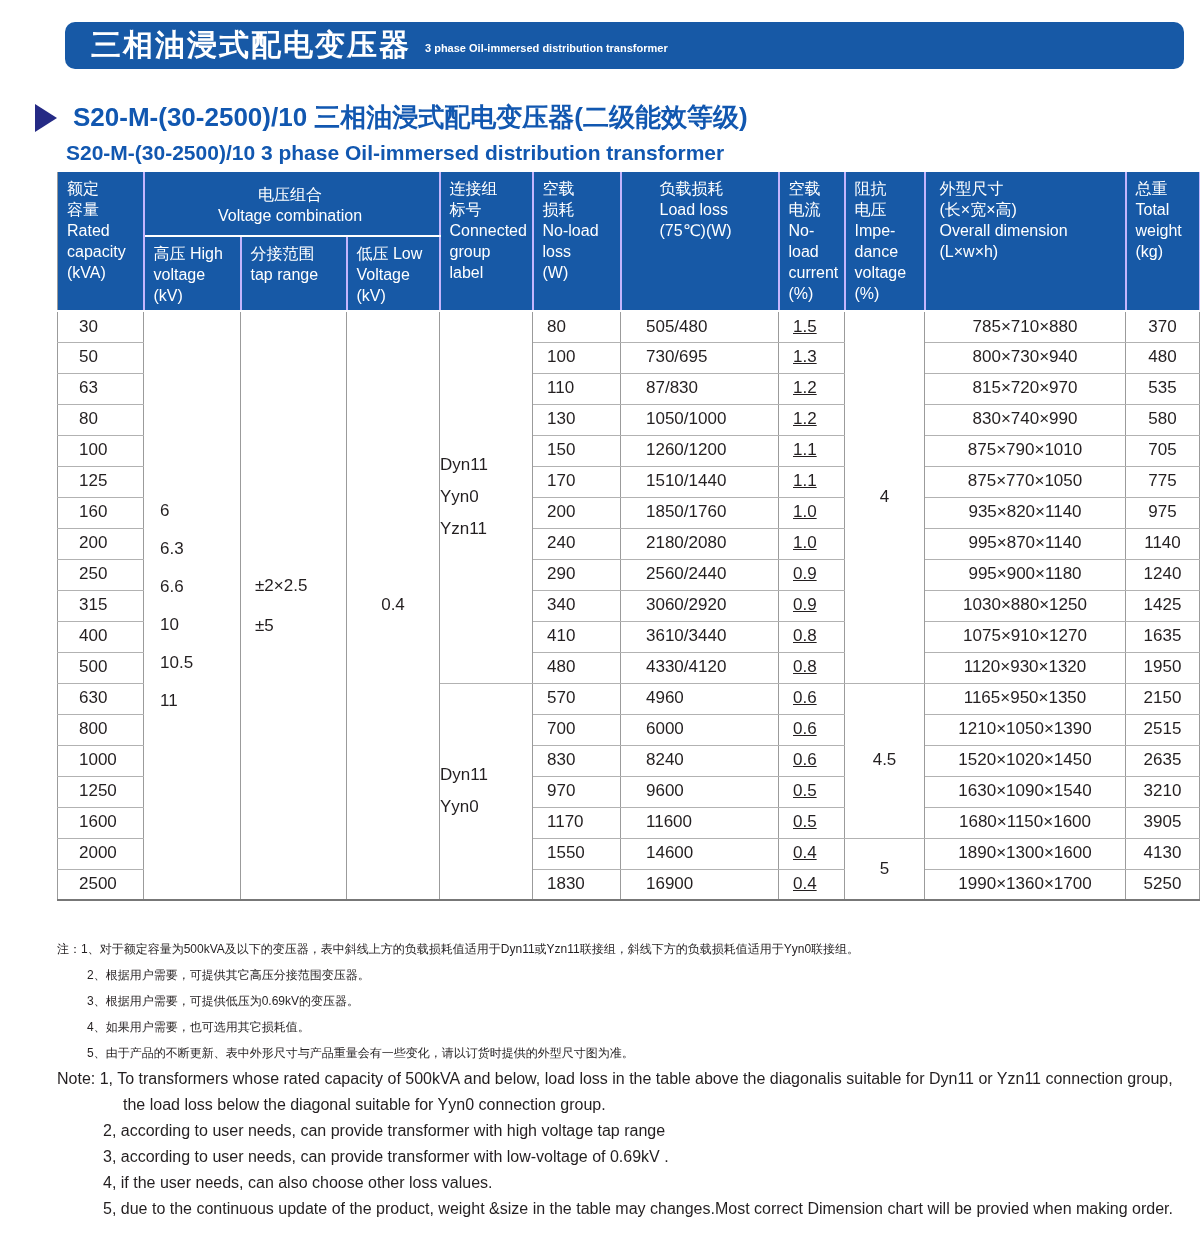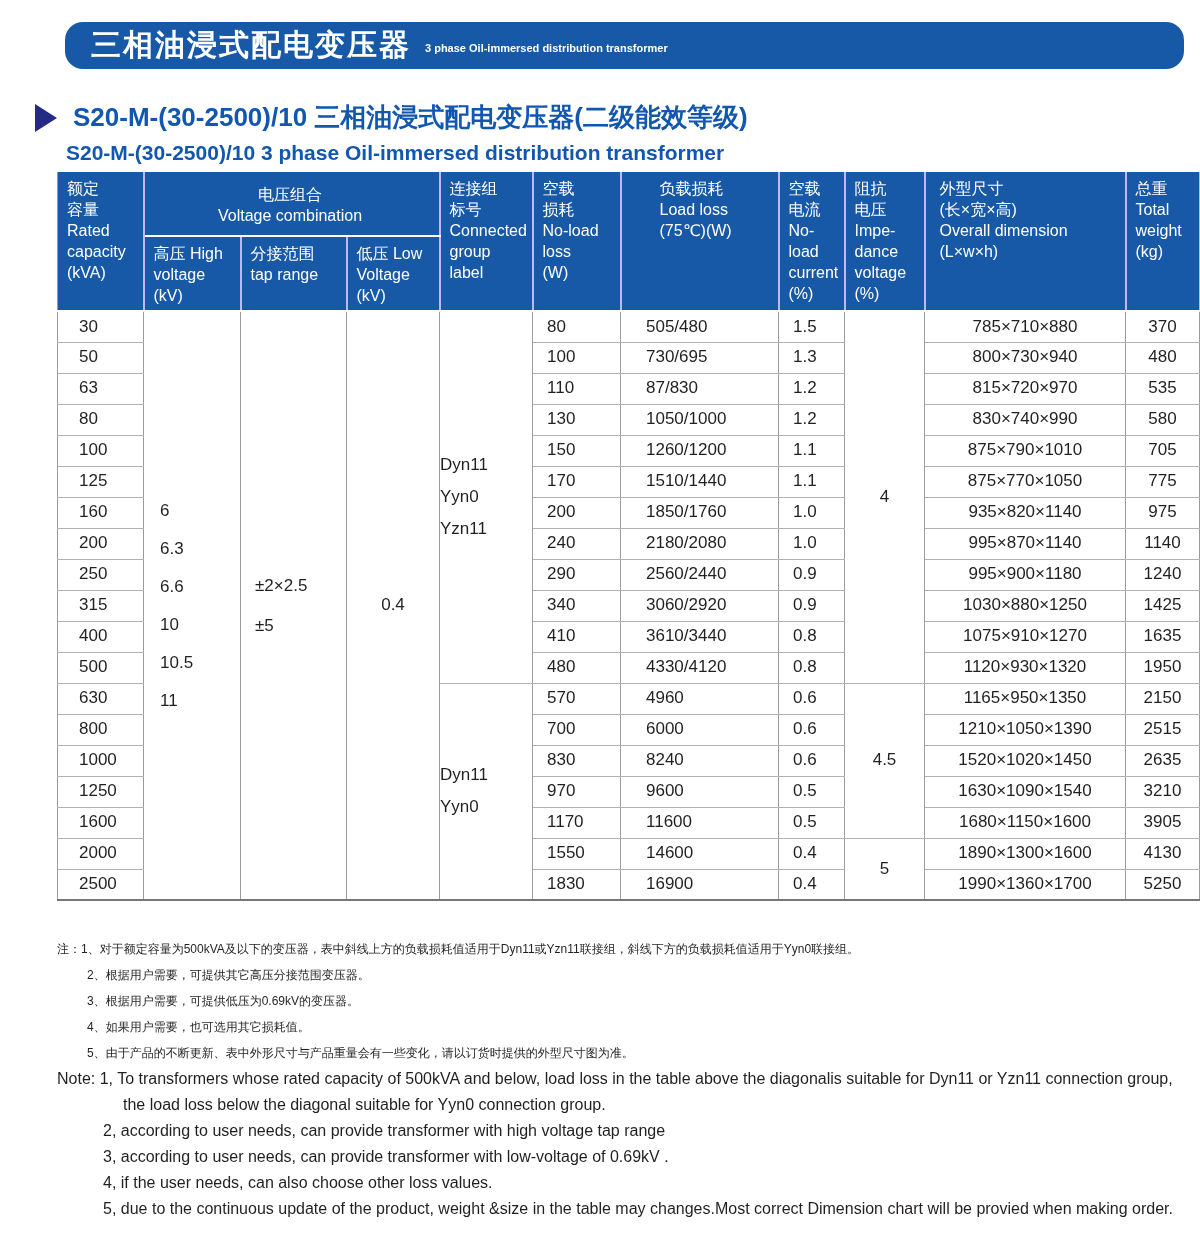--- a/index.html
+++ b/index.html
@@ -4,21 +4,21 @@
 <style>
   html,body{margin:0;padding:0;background:#fff;}
   body{
     position:relative;width:1200px;height:1244px;
     font-family:"Liberation Sans","DejaVu Sans",sans-serif;
     color:#231f20;overflow:hidden;
   }
   
   .banner{
     position:absolute;left:65px;top:22px;width:1119px;height:47px;
-    background:#1759a6;border-radius:18px;
+    background:#1759a6;border-radius:10px;
     display:flex;align-items:center;
   }
   .banner-zh{font-size:30px;font-weight:bold;color:#fff;margin-left:26px;letter-spacing:2px;white-space:nowrap;}
   .banner-en{font-size:11px;font-weight:bold;color:#fff;margin-left:14px;margin-top:4px;white-space:nowrap;}
   
   .sect{position:absolute;left:35px;top:100px;}
   .sect-row{display:flex;align-items:center;}
   .tri{width:0;height:0;border-left:22px solid #252a85;border-top:14px solid transparent;border-bottom:14px solid transparent;}
   .title-zh{font-size:26px;font-weight:bold;color:#1157b0;margin-left:16px;white-space:nowrap;}
   .title-en{font-size:21px;font-weight:bold;color:#1157b0;margin-left:31px;margin-top:6px;white-space:nowrap;}
@@ -43,21 +43,21 @@
     border-right:1px solid #9b9b9b;border-bottom:1px solid #b2b2b2;
   }
   .spec tr{height:31px;}
   td.cap{text-align:left;padding-left:21px;}
   td.hv{padding-left:16px;line-height:38px;}
   td.tap{padding-left:14px;line-height:40px;}
   td.lv{text-align:center;}
   td.grp{line-height:32px;}
   td.nll{padding-left:14px;}
   td.ll{padding-left:25px;}
-  td.nlc{padding-left:14px;}
+  td.nlc{padding-left:14px;text-decoration:underline;}
   td.imp{text-align:center;}
   td.dim{text-align:center;}
   td.wt{text-align:center;}
   
   .notes{position:absolute;left:57px;top:936px;width:1140px;}
   .notes div{line-height:26px;}
   .notes-zh{font-size:12px;}
   .notes-zh .ind{padding-left:30px;}
   .notes-en{font-size:16px;}
   .notes-en .cont{padding-left:66px;}

